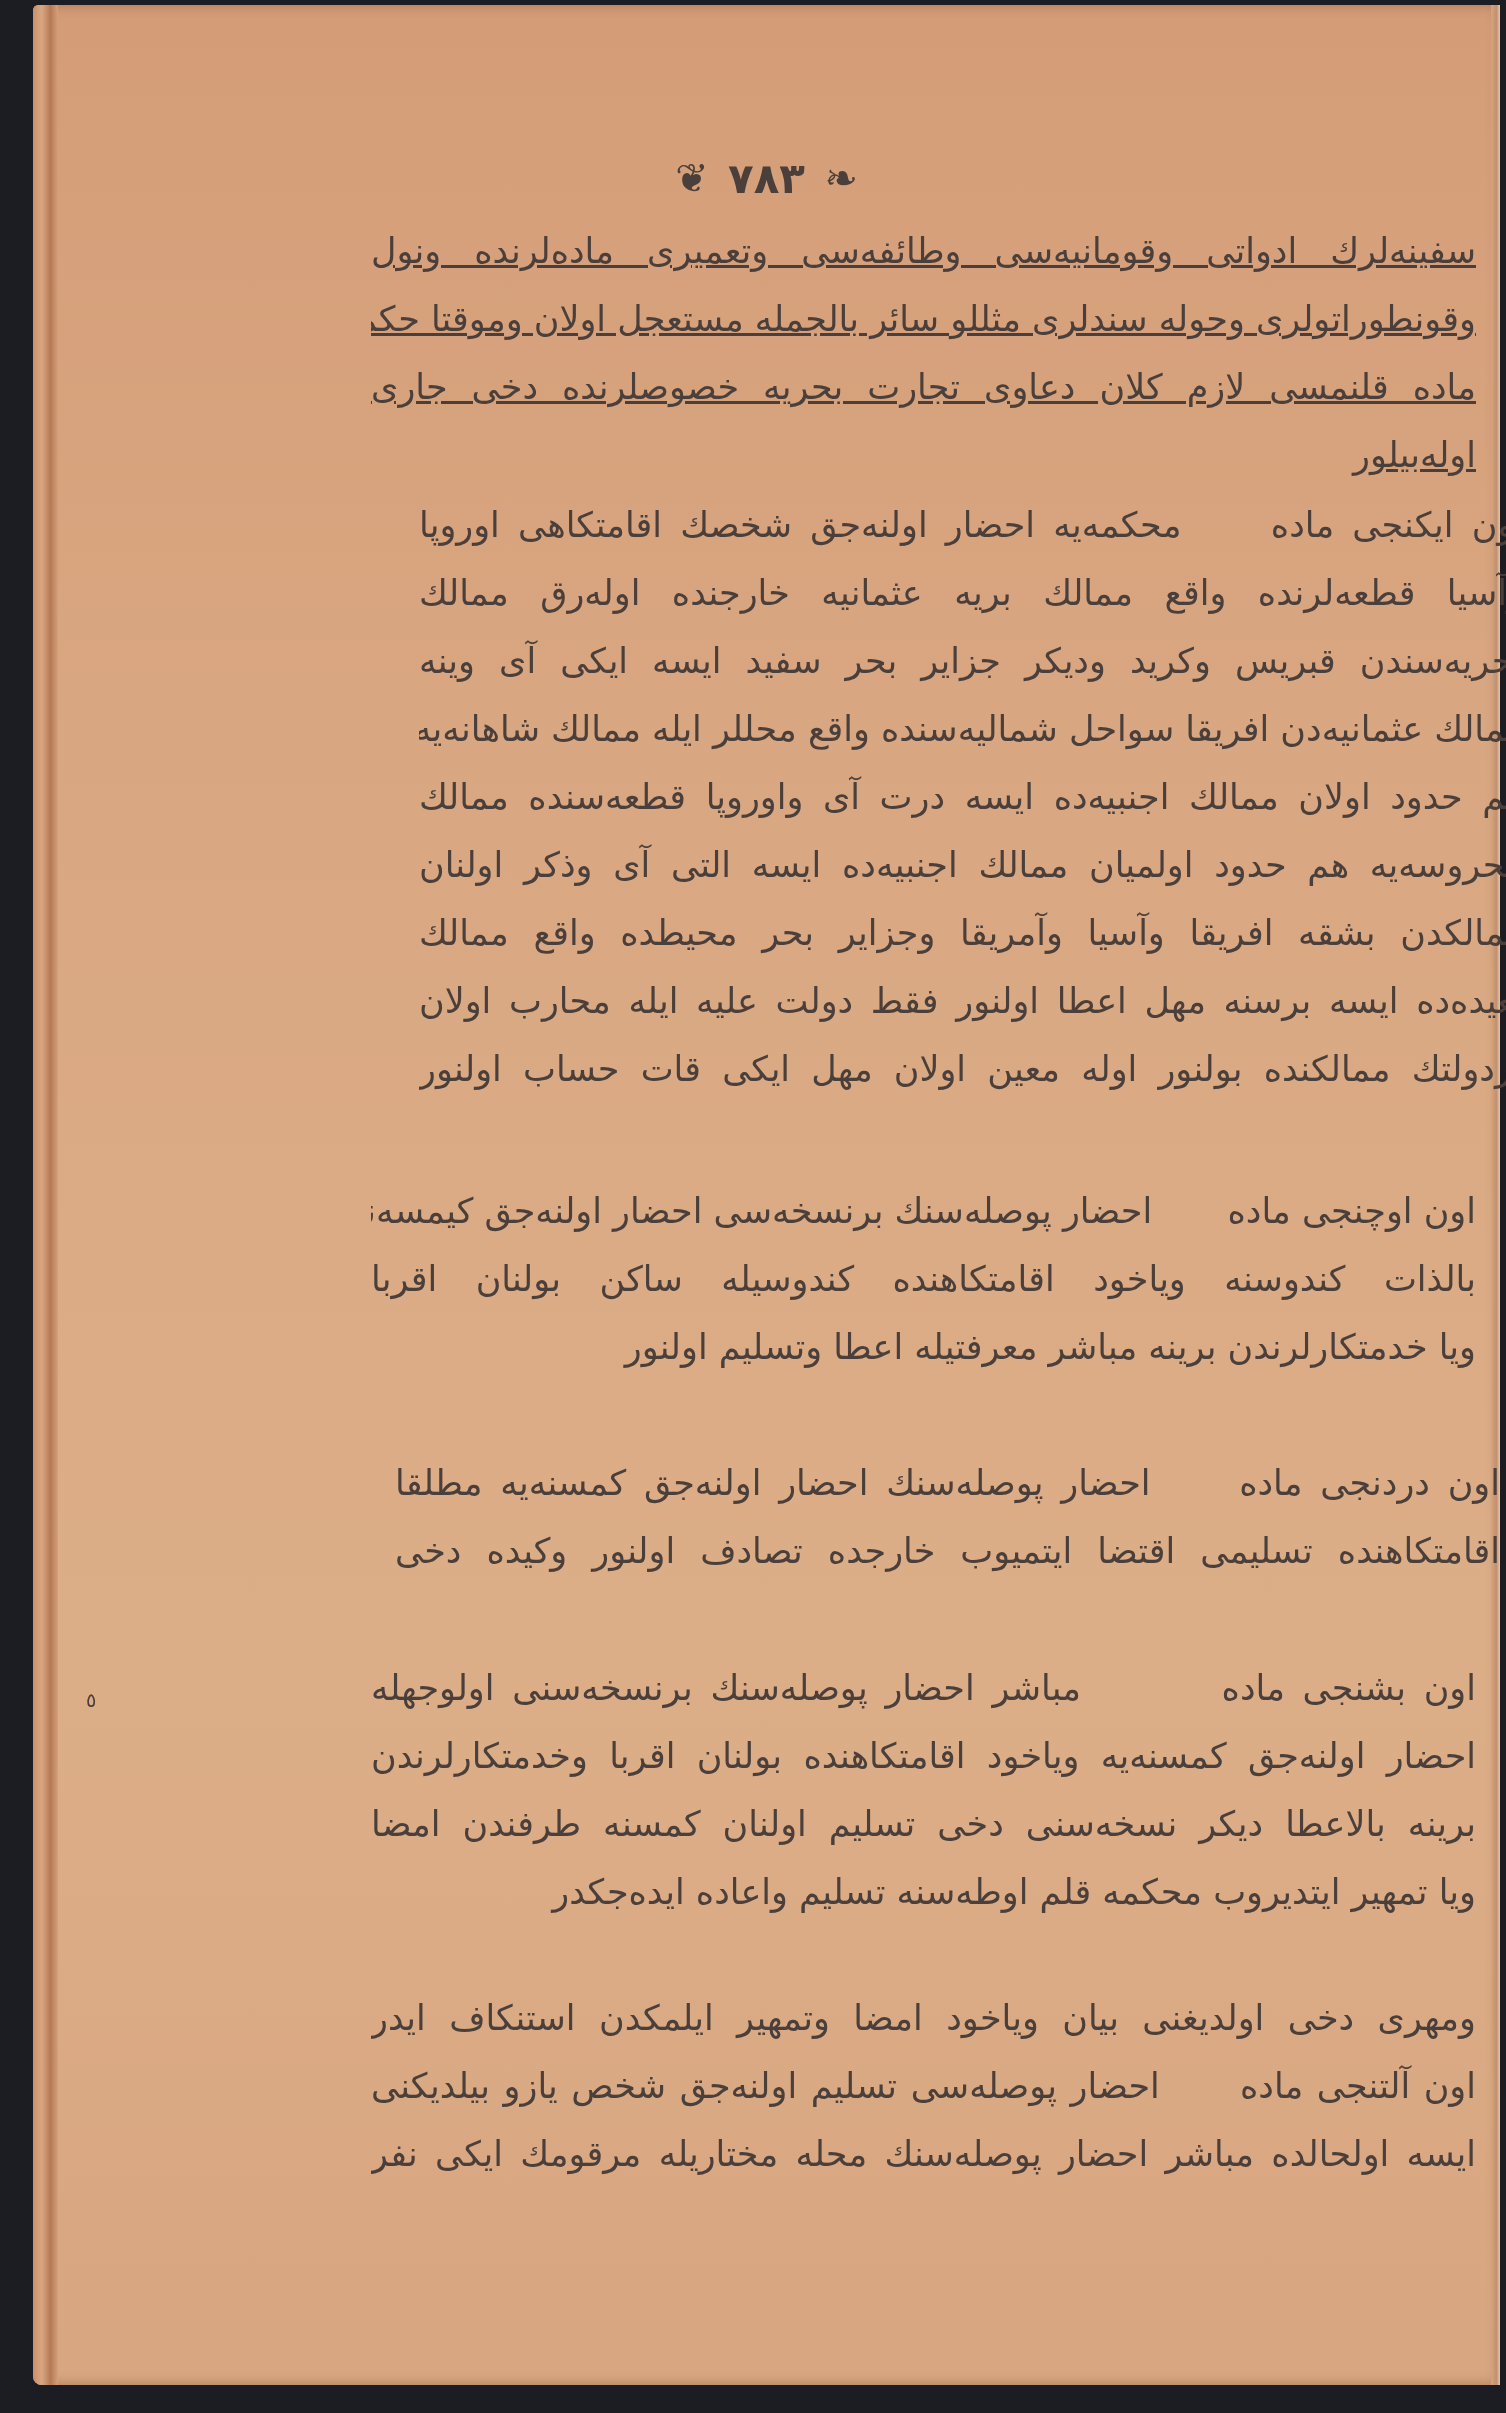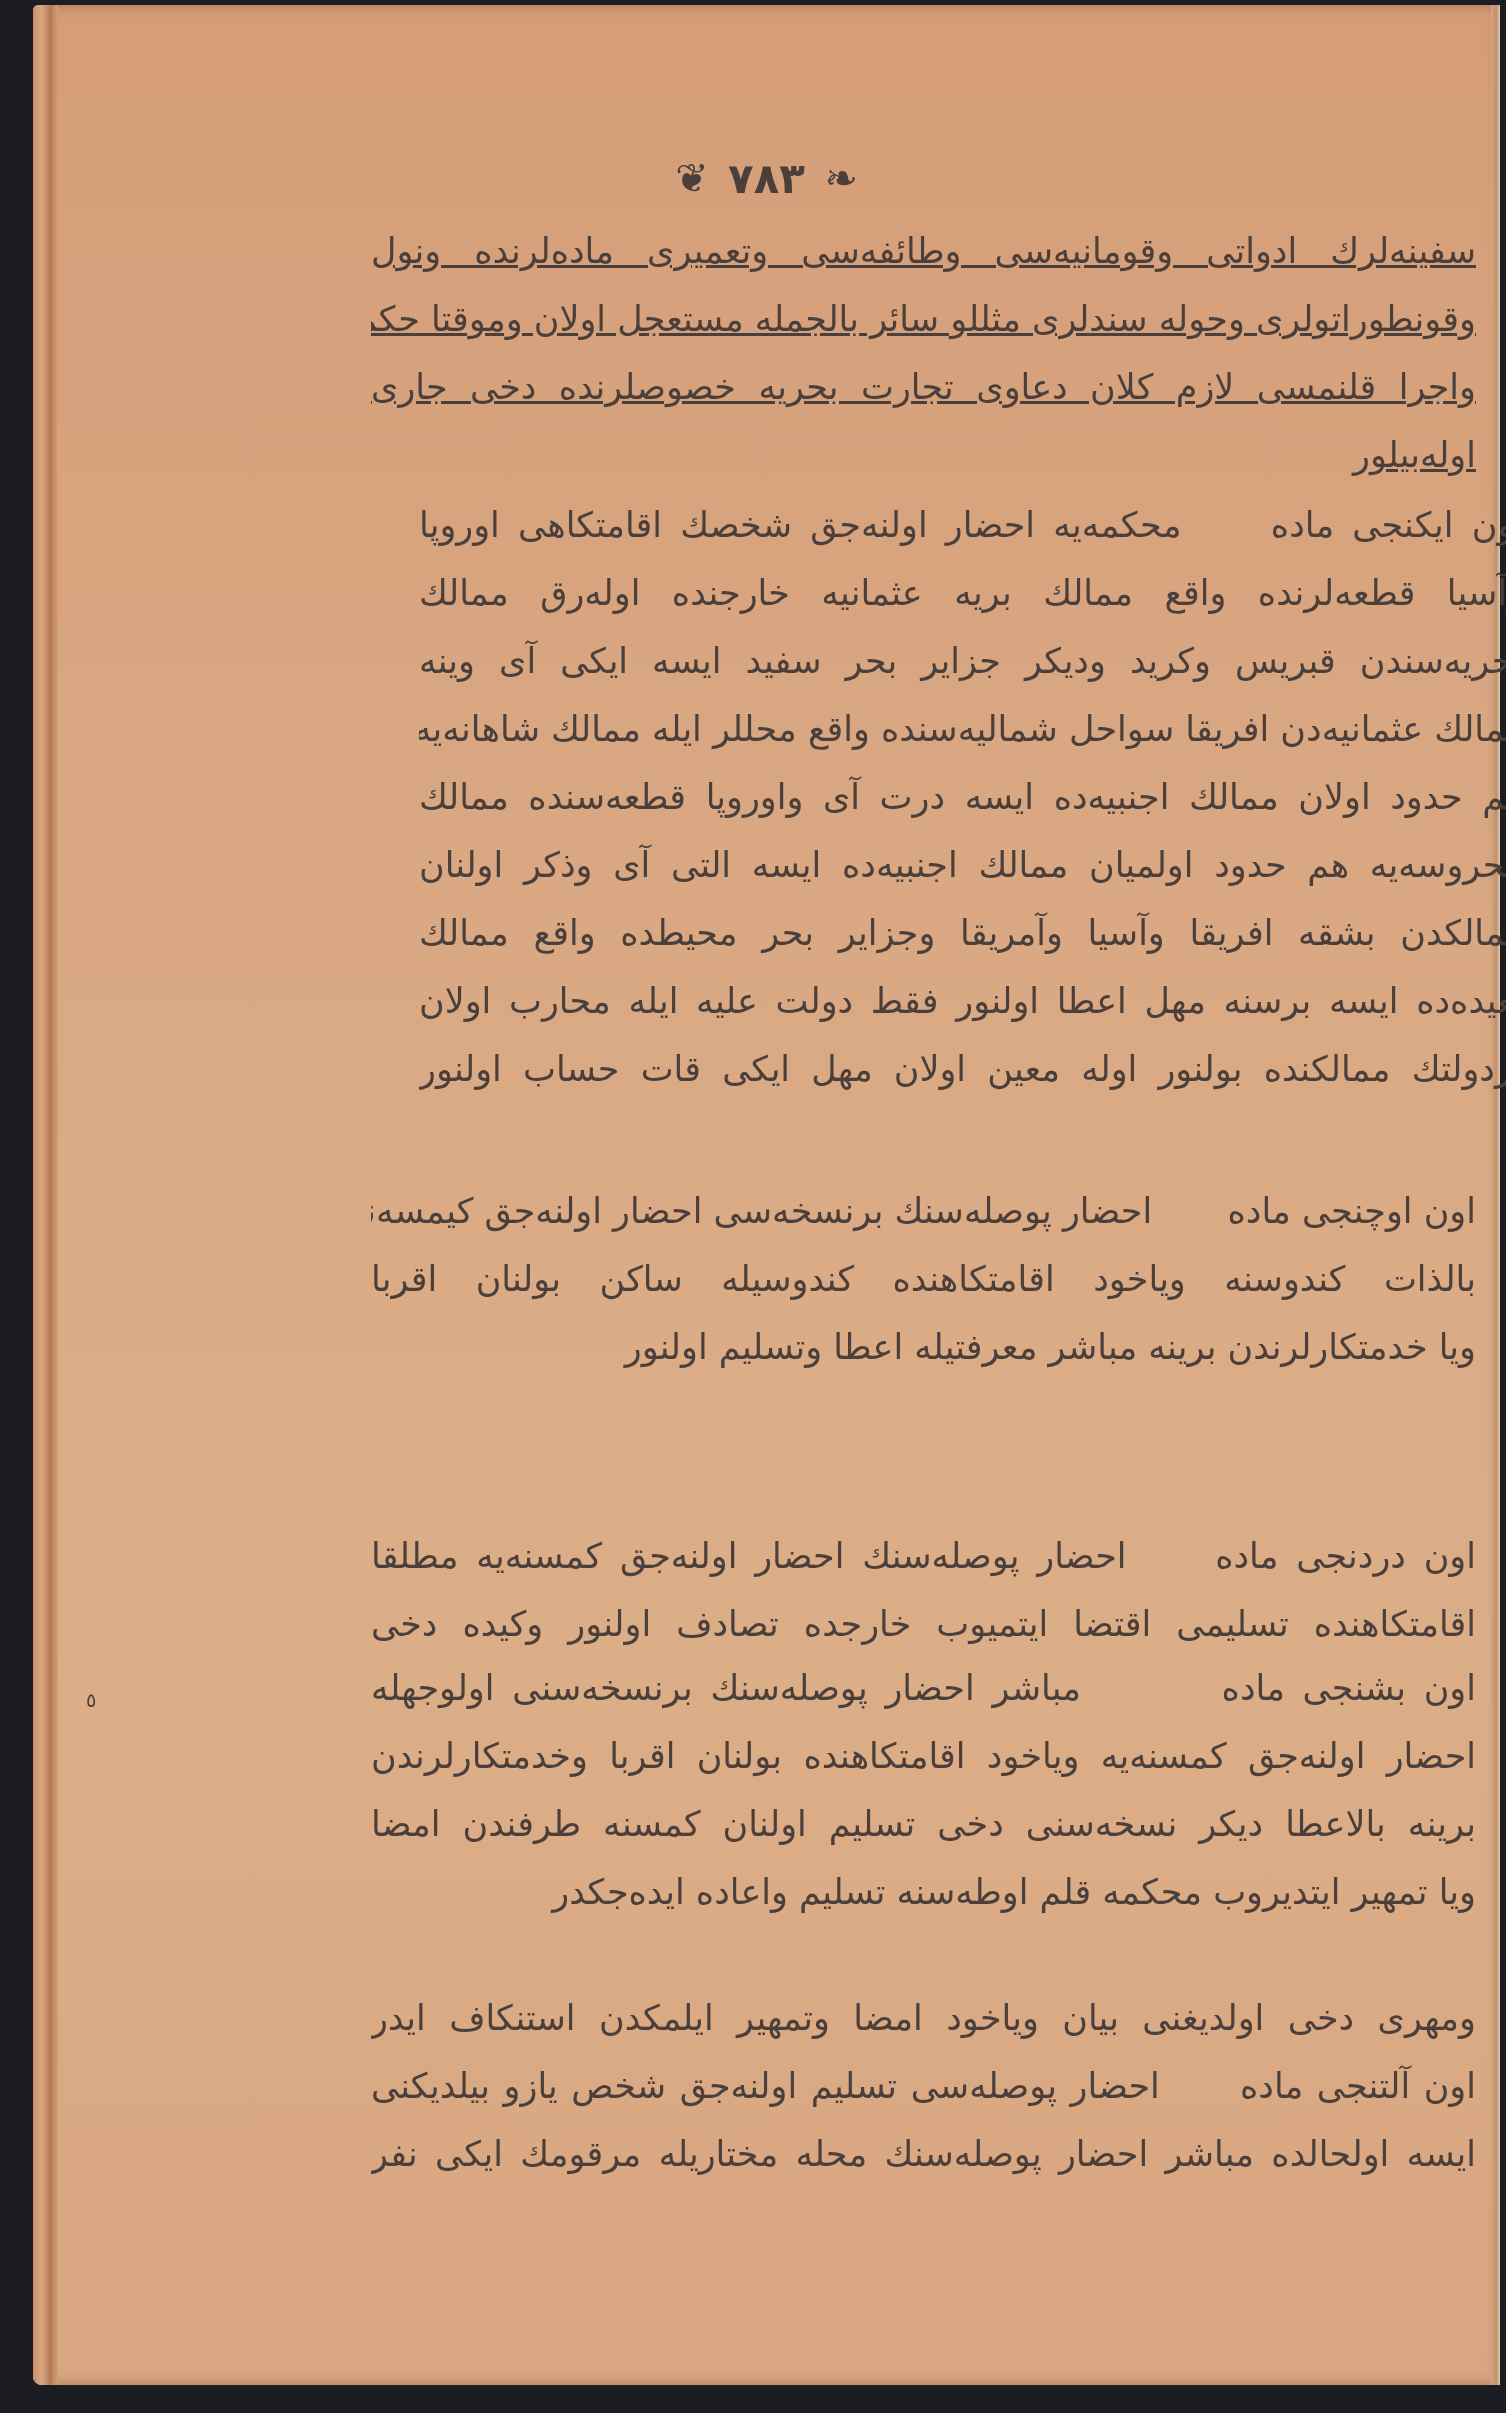--- a/index.html
+++ b/index.html
@@ -69,21 +69,21 @@
     <span class="ornament">❦</span>
     <span class="page-number">٧٨٣</span>
     <span class="ornament">❧</span>
   </div>
 
   <div class="margin-mark">٥</div>
 
   <div class="text-block" style="top:212px;text-decoration:underline;">
     <div class="line">سفینه‌لرك ادواتی وقومانیه‌سی وطائفه‌سی وتعمیری ماده‌لرنده ونول</div>
     <div class="line">وقونطوراتولری وحوله سندلری مثللو سائر بالجمله مستعجل اولان وموقتا حکم</div>
-    <div class="line">واجرا قلنمسی لازم کلان دعاوی تجارت بحریه خصوصلرنده دخی جاری</div>
+    <div class="line">ماده قلنمسی لازم کلان دعاوی تجارت بحریه خصوصلرنده دخی جاری</div>
     <div class="line short">اوله‌بیلور</div>
   </div>
 
   <div class="text-block" style="top:486px;margin-left:48px;">
     <div class="line">
       <span>اون ایکنجی ماده</span>
       <span style="display:inline-block;width:53px;"></span>
       <span>محکمه‌یه احضار اولنه‌جق شخصك اقامتکاهی اوروپا</span>
     </div>
     <div class="line">وآسیا قطعه‌لرنده واقع ممالك بریه عثمانیه خارجنده اوله‌رق ممالك</div>
@@ -99,21 +99,21 @@
   <div class="text-block" style="top:1172px;">
     <div class="line">
       <span>اون اوچنجی ماده</span>
       <span style="display:inline-block;width:53px;"></span>
       <span>احضار پوصله‌سنك برنسخه‌سی احضار اولنه‌جق کیمسه‌نك</span>
     </div>
     <div class="line">بالذات کندوسنه ویاخود اقامتکاهنده کندوسیله ساکن بولنان اقربا</div>
     <div class="line short">ویا خدمتکارلرندن برینه مباشر معرفتیله اعطا وتسلیم اولنور</div>
   </div>
 
-  <div class="text-block" style="top:1517px;">
+  <div class="text-block" style="top:1444px;margin-left:24px;">
     <div class="line">
       <span>اون دردنجی ماده</span>
       <span style="display:inline-block;width:53px;"></span>
       <span>احضار پوصله‌سنك احضار اولنه‌جق کمسنه‌یه مطلقا</span>
     </div>
     <div class="line">اقامتکاهنده تسلیمی اقتضا ایتمیوب خارجده تصادف اولنور وکیده دخی</div>
   </div>
 
   <div class="text-block" style="top:1649px;">
     <div class="line">

